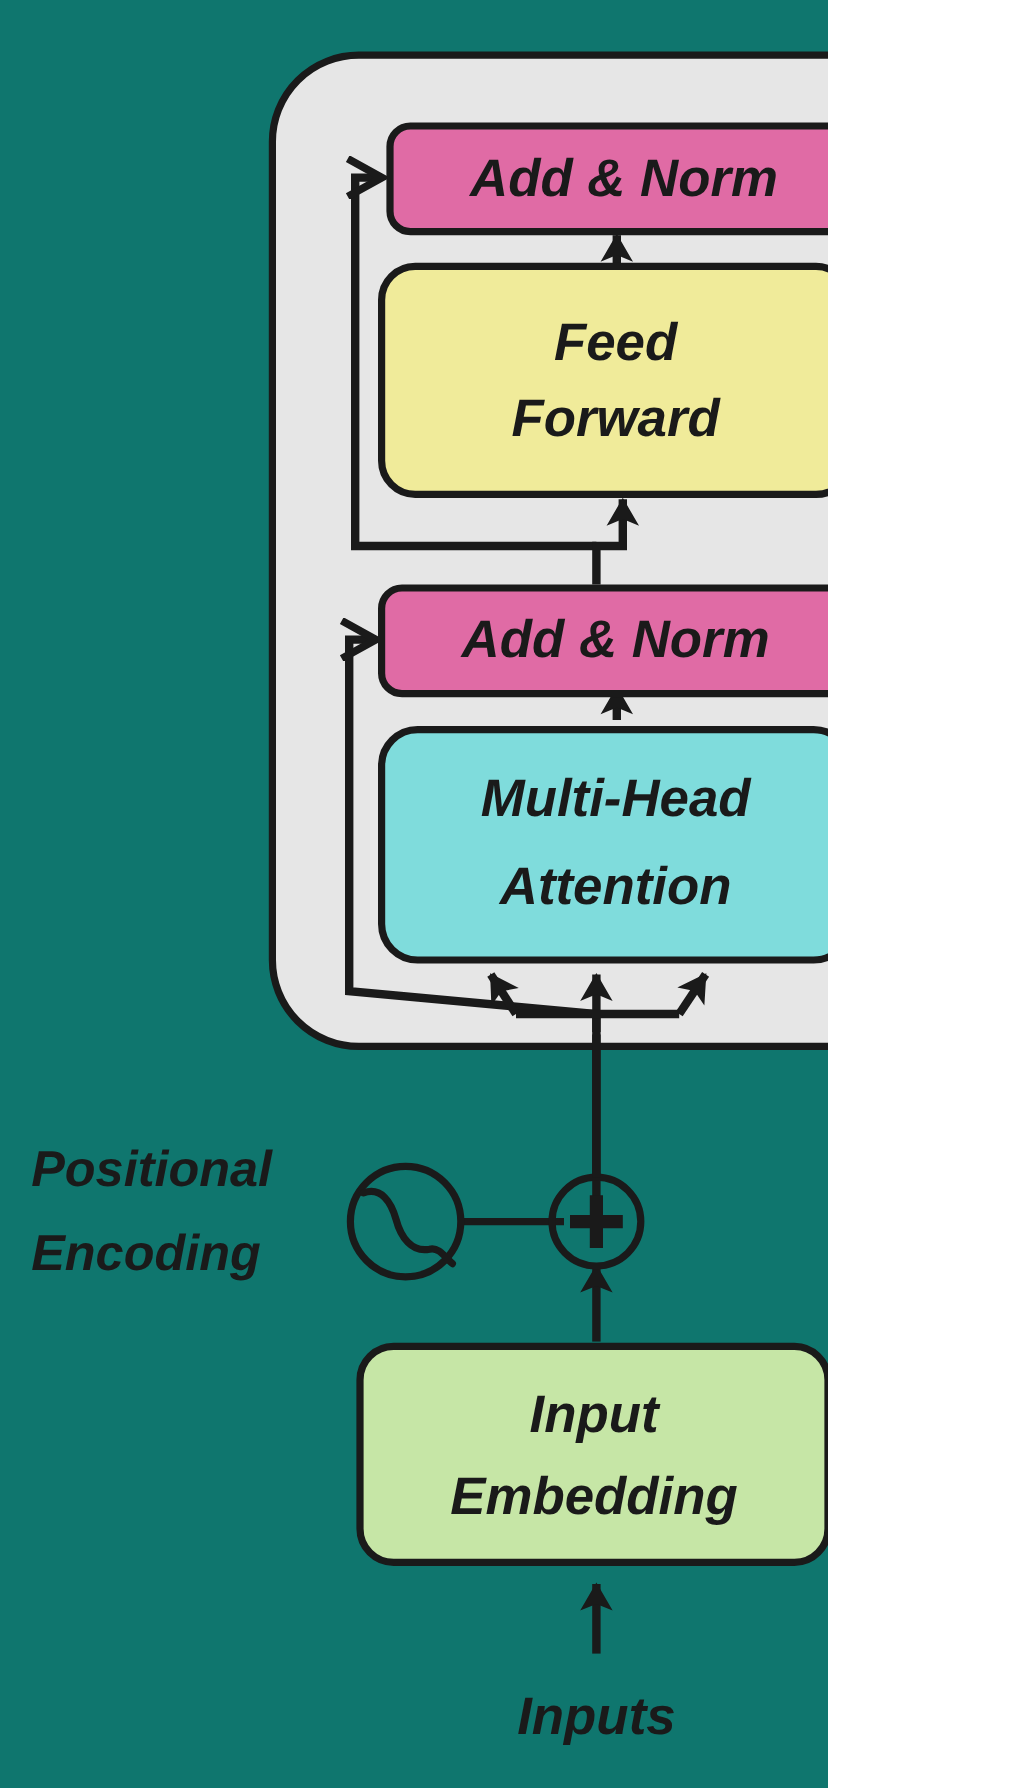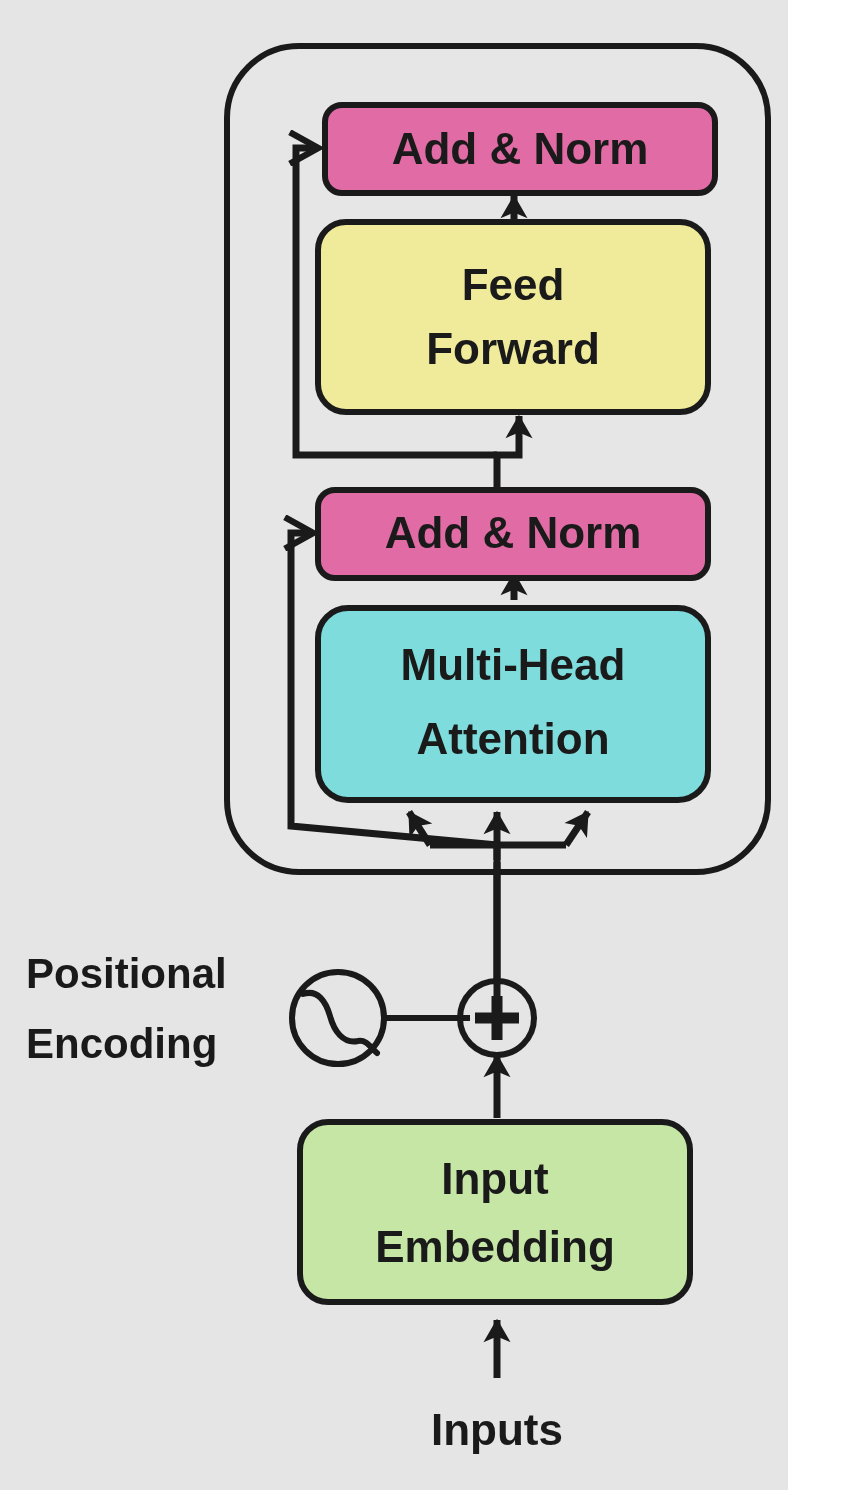--- a/index.html
+++ b/index.html
@@ -6,24 +6,25 @@
   html, body {
     margin: 0;
     padding: 0;
     background: #ffffff;
   }
   body {
     font-family: "Liberation Sans", "DejaVu Sans", sans-serif;
   }
   #diagram-root {
     position: relative;
-    width: 788px;
+    width: 690px;
     height: 1490px;
-    background: #e5e5e5;
+    background: #0f766e;
     overflow: hidden;
+    font-style: italic;
   }
   #diagram-svg {
     position: absolute;
     top: 0;
     left: 0;
     width: 850px;
     height: 1490px;
     display: block;
   }
   .node-label {

